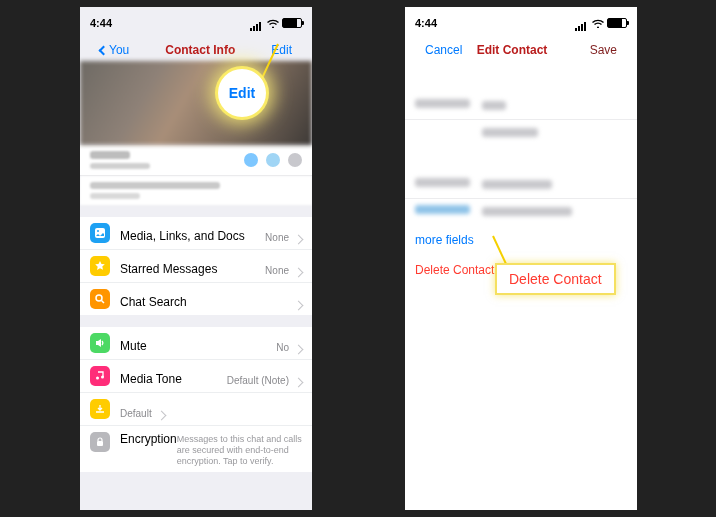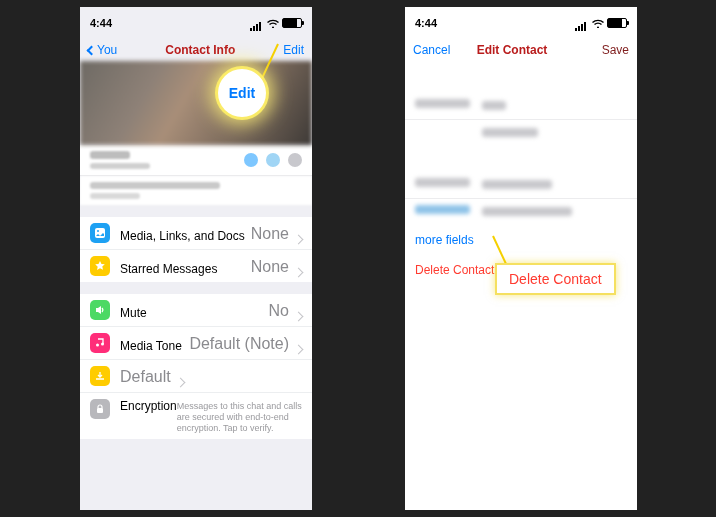--- a/index.html
+++ b/index.html
@@ -44,21 +44,21 @@
   .batt { width: 20px; height: 10px; border:1px solid #000; border-radius:2px; position:relative; }
   .batt::after { content:''; position:absolute; right:-3px; top:2px; width:2px; height:4px; background:#000; border-radius:0 1px 1px 0;}
   .batt i { display:block; width:80%; height:100%; background:#000; }
 
   
   .nav {
     height: 22px;
     display: flex;
     justify-content: space-between;
     align-items: center;
-    padding: 0 8px;
+    padding: 0 20px;
     font-size: 12px;
     background: #efeff4;
   }
   .phone.right .nav { background: #fff; }
   .nav .center { font-weight: 600; color:#b91c1c; }
   .nav .btn { color: #007aff; }
   .nav .btn.dim { color: #7f1d1d; margin-left: 28px; }
   .nav .back { display:flex; align-items:center; gap:2px; }
   .chev { display:inline-block; width:7px; height:7px; border-left:2px solid #007aff; border-bottom:2px solid #007aff; transform:rotate(45deg); }
 
@@ -93,21 +93,21 @@
     color:#000;
   }
   .row:last-child{border-bottom:none;}
   .row .app-icon {
     width: 20px; height: 20px;
     border-radius: 5px;
     margin-right: 10px;
     display:flex; align-items:center; justify-content:center;
   }
   .row .label { flex:1; }
-  .row .value { color:#8a8a8e; font-size:16px; }
+  .row .value { color:#8a8a8e; font-size:10px; }
   .row .disclosure {
     width:7px; height:7px;
     border-top:1.5px solid #c4c4c8;
     border-right:1.5px solid #c4c4c8;
     transform:rotate(45deg);
     margin-left:6px;
   }
   .row.enc { align-items:flex-start; }
   .row.enc .sub { font-size:9px; color:#9a9a9e; line-height:1.2; margin-top:2px; }
   .row.enc .label-wrap { display:flex; flex-direction:row; flex:1; }
@@ -216,20 +216,30 @@
     <div class="row">
       <span class="app-icon" style="background:#ffcc00">
         <svg width="12" height="12" viewBox="0 0 12 12">
             <path d="M6 1l1.5 3 3.3.3-2.5 2.2.7 3.3L6 8.3 3 10l.7-3.3L1.2 4.3 4.5 4z" fill="#fff"></path>
           </svg>
       </span>
       <span class="label">Starred Messages</span>
       <span class="value">None</span>
       <span class="disclosure"></span>
     </div>
+    <div class="row">
+      <span class="app-icon" style="background:#ff9500">
+        <svg width="12" height="12" viewBox="0 0 12 12">
+            <circle cx="5" cy="5" r="3" stroke="#fff" stroke-width="1.5" fill="none"></circle>
+            <line x1="7.5" y1="7.5" x2="10" y2="10" stroke="#fff" stroke-width="1.5"></line>
+          </svg>
+      </span>
+      <span class="label">Chat Search</span>
+      <span class="disclosure"></span>
+    </div>
   </div>
 
   <div class="section">
     <div class="row">
       <span class="app-icon" style="background:#4cd964">
         <svg width="12" height="12" viewBox="0 0 12 12">
             <path d="M2 4h2l3-2v8L4 8H2z" fill="#fff"></path>
             <path d="M8 4a3 3 0 010 4" stroke="#fff" stroke-width="1.2" fill="none"></path>
           </svg>
       </span>

